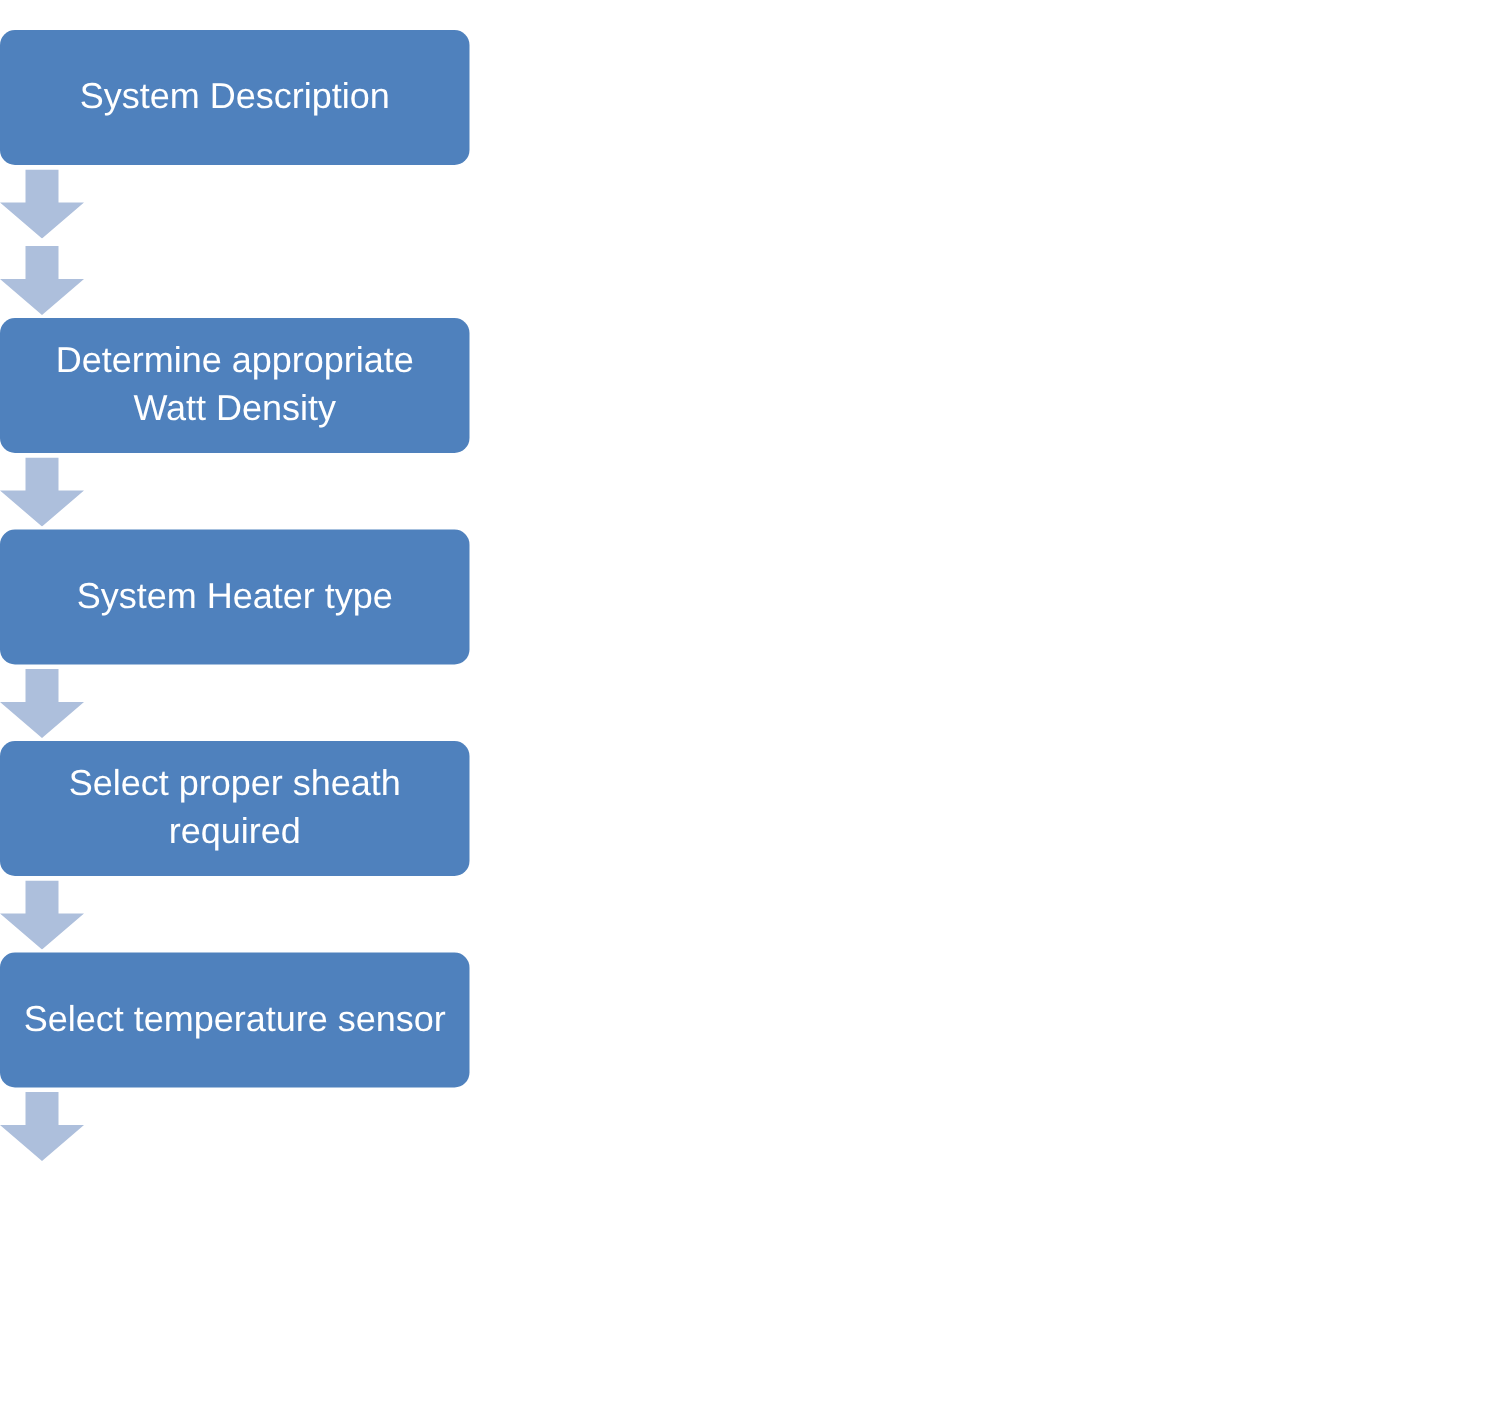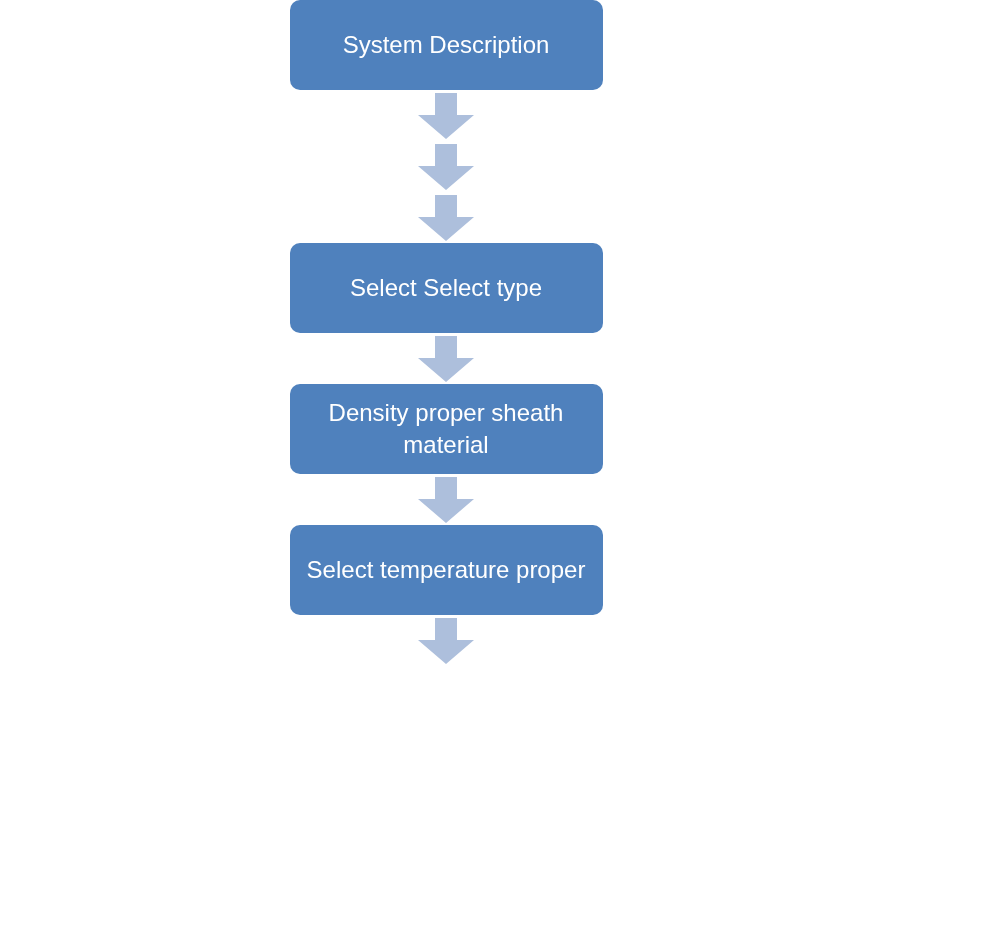--- a/index.html
+++ b/index.html
@@ -7,24 +7,24 @@
     padding: 0;
     background: #ffffff;
     width: 1002px;
     height: 952px;
     font-family: "Liberation Sans", sans-serif;
   }
   .canvas {
     width: 892px;
     height: 952px;
     box-sizing: border-box;
-    padding-top: 0;
+    padding-top: 20px;
     display: flex;
     flex-direction: column;
-    align-items: center;
+    align-items: flex-start;
   }
   .node {
     width: 313px;
     height: 90px;
     box-sizing: border-box;
     background: #4f81bd;
     border-radius: 10px;
     display: flex;
     align-items: center;
     justify-content: center;
@@ -64,49 +64,52 @@
     </svg>
   </div>
 
 
   <div class="arrow-wrap">
     <svg width="56" height="46" viewBox="0 0 56 46">
       <polygon class="arrow-poly" points="17,0 39,0 39,22 56,22 28,46 0,22 17,22"></polygon>
     </svg>
   </div>
 
-
-  <div class="arrow-wrap">
-    <svg width="56" height="46" viewBox="0 0 56 46">
-      <polygon class="arrow-poly" points="17,0 39,0 39,22 56,22 28,46 0,22 17,22"></polygon>
-    </svg>
-  </div>
-
   <div class="node">
-    <span>Select Select type</span>
+    <span>Determine appropriate Watt Density</span>
   </div>
 
   <div class="arrow-wrap">
     <svg width="56" height="46" viewBox="0 0 56 46">
       <polygon class="arrow-poly" points="17,0 39,0 39,22 56,22 28,46 0,22 17,22"></polygon>
     </svg>
   </div>
 
   <div class="node">
-    <span>Density proper sheath material</span>
+    <span>System Heater type</span>
   </div>
 
   <div class="arrow-wrap">
     <svg width="56" height="46" viewBox="0 0 56 46">
       <polygon class="arrow-poly" points="17,0 39,0 39,22 56,22 28,46 0,22 17,22"></polygon>
     </svg>
   </div>
 
   <div class="node">
-    <span>Select temperature proper</span>
+    <span>Select proper sheath required</span>
+  </div>
+
+  <div class="arrow-wrap">
+    <svg width="56" height="46" viewBox="0 0 56 46">
+      <polygon class="arrow-poly" points="17,0 39,0 39,22 56,22 28,46 0,22 17,22"></polygon>
+    </svg>
+  </div>
+
+  <div class="node">
+    <span>Select temperature sensor</span>
   </div>
 
   <div class="arrow-wrap">
     <svg width="56" height="46" viewBox="0 0 56 46">
       <polygon class="arrow-poly" points="17,0 39,0 39,22 56,22 28,46 0,22 17,22"></polygon>
     </svg>
   </div>
 
 
 </div>

